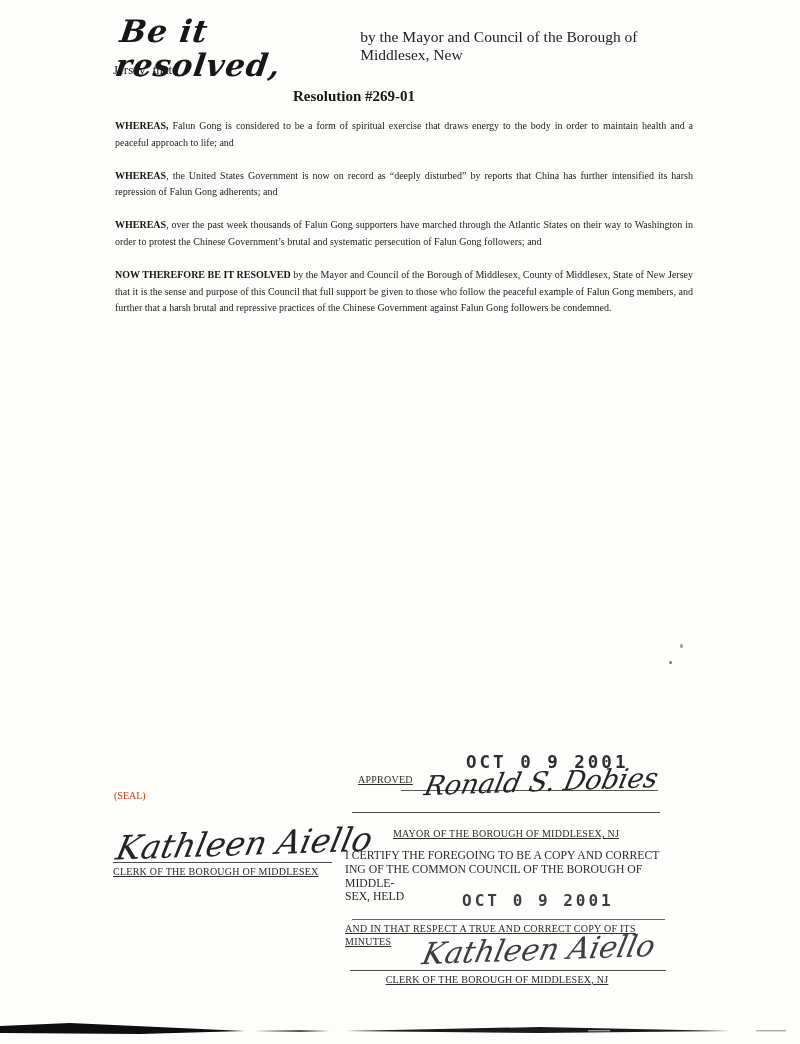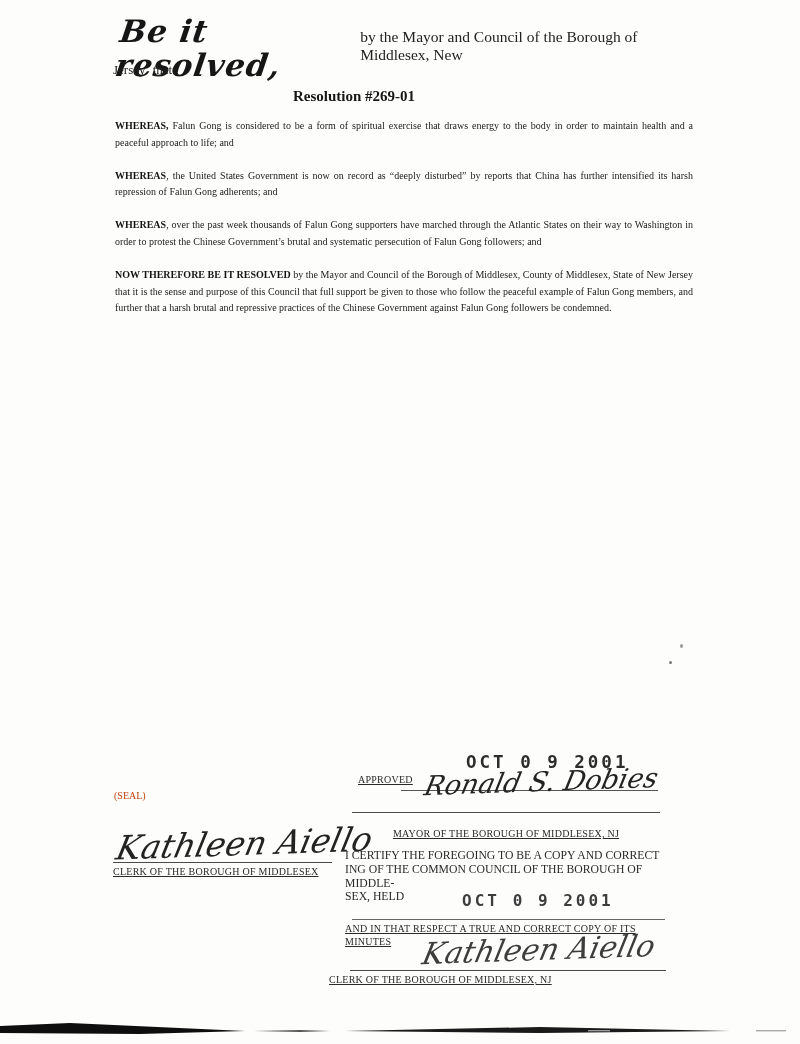--- a/index.html
+++ b/index.html
@@ -65,21 +65,21 @@
 
   .certify{position:absolute;left:345px;top:849px;width:322px;font-size:11.7px;line-height:13.8px;color:#2a2a2a;}
   .certify-row{display:flex;align-items:flex-end;}
   .stamp-held{font-size:16px;margin-left:58px;position:relative;top:4px;opacity:.92;}
 
   .minutes-line3{left:352px;top:919px;width:313px;border-top-color:#666;}
   .minutes-1{position:absolute;left:345px;top:923px;}
   .minutes-2{position:absolute;left:345px;top:936px;}
   .clerk-sig-right{position:absolute;left:423px;top:932px;font-size:30px;opacity:.88;}
   .clerk-line-right{left:350px;top:970px;width:316px;}
-  .clerk-title-right{position:absolute;left:329px;top:974px;width:316px;}
+  .clerk-title-right{position:absolute;left:339px;top:974px;width:316px;text-align:center;}
 
   
   .artifact-svg{position:absolute;left:0;top:1018px;width:800px;height:26px;}
   .speck{position:absolute;background:#9a9a9a;border-radius:50%;}
 </style>
 </head>
 <body>
 
 <div class="page">
 

